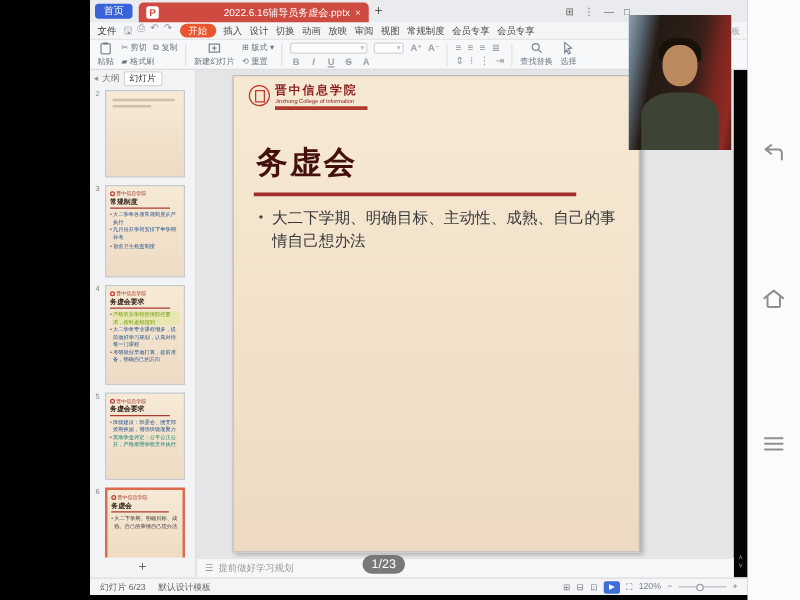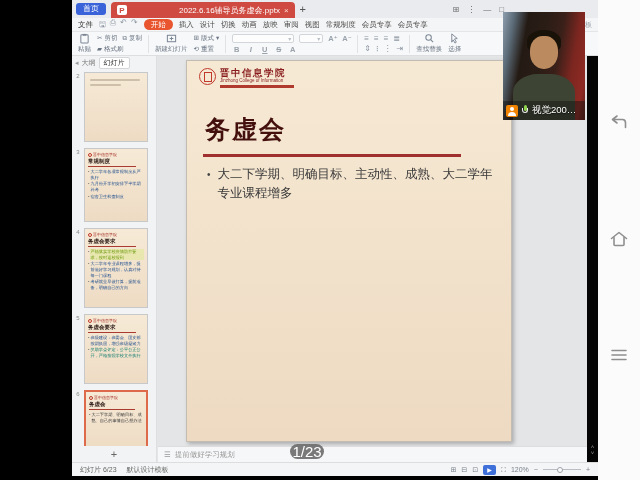--- a/index.html
+++ b/index.html
@@ -77,21 +77,21 @@
   .seal:before{content:"";position:absolute;left:4px;top:3px;width:6px;height:8px;border:1px solid #c0392b;}
   .logo-txt{display:flex;flex-direction:column;}
   .logo-cn{font-size:9.5px;font-weight:bold;color:#8a1e1e;letter-spacing:1.5px;line-height:1.1;}
   .logo-en{font-size:4.5px;color:#8a1e1e;line-height:1.2;}
   .logo-bar{margin-top:1px;width:74px;height:3px;background:#b03a2e;}
   .slide-title{position:absolute;left:18px;top:52px;font-size:25px;font-weight:bold;color:#44100e;letter-spacing:2px;}
   .slide-rule{position:absolute;left:16px;top:93px;width:258px;height:2.5px;background:#a03030;}
   .slide-bullet{position:absolute;left:20px;top:104px;width:292px;display:flex;gap:7px;font-size:12.5px;color:#3a3a3a;line-height:1.5;}
   .slide-bullet .bdot{font-size:10px;padding-top:2px;color:#444;}
 
-  .page-badge{position:absolute;left:290px;top:444px;width:34px;height:15px;background:rgba(110,110,110,.92);border-radius:8px;color:#fff;font-size:15px;display:flex;align-items:center;justify-content:center;z-index:30;text-align:center;}
+  .page-badge{position:absolute;left:290px;top:444px;width:34px;height:15px;background:rgba(110,110,110,.92);border-radius:8px;color:#fff;font-size:10px;display:flex;align-items:center;justify-content:center;z-index:30;text-align:center;}
 
   
   .notesbar{position:absolute;left:86px;top:390px;width:429px;height:16px;background:#f6f7f8;border-top:1px solid #ddd;display:flex;align-items:center;gap:4px;padding:0 6px;font-size:7.5px;color:#999;}
   .statusbar{position:absolute;left:0;top:462px;width:100%;height:14px;background:#f4f5f6;border-top:1px solid #ddd;display:flex;align-items:center;padding:0 8px;font-size:7px;color:#666;gap:10px;}
   .status-right{margin-left:auto;display:flex;align-items:center;gap:5px;color:#7a828c;}
   .view-ic{font-size:7px;}
   .play-btn{width:13px;height:10px;background:#3f6fd8;border-radius:2px;color:#fff;font-size:6px;display:flex;align-items:center;justify-content:center;}
   .zoom-slider{width:38px;height:1px;background:#b9bec4;position:relative;}
   .zoom-knob{position:absolute;left:14px;top:-2.5px;width:6px;height:6px;border-radius:50%;background:#fff;border:1px solid #9aa0a8;}
 
@@ -361,21 +361,21 @@
             <div class="logo-txt">
               <span class="logo-cn">晋中信息学院</span>
               <span class="logo-en">Jinzhong College of Information</span>
               <span class="logo-bar"></span>
             </div>
           </div>
           <div class="slide-title">务虚会</div>
           <div class="slide-rule"></div>
           <div class="slide-bullet">
             <span class="bdot">•</span>
-            <span>大二下学期、明确目标、主动性、成熟、大二学年专业课程增多</span>
+            <span>大二下学期、明确目标、主动性、成熟、自己的事情自己想办法</span>
           </div>
         </div>
       </div>
     </div>
 
     <div class="blackstrip">
       <span>˄</span>
       <span>˅</span>
     </div>
 
@@ -402,28 +402,20 @@
       </div>
     </div>
   </div>
 
   <div class="page-badge">1/23</div>
 
   <div class="cam">
     <div class="hair"></div>
     <div class="face"></div>
     <div class="body"></div>
-    <div class="cam-bar">
-      <span class="cam-badge"></span>
-      <span class="cam-mic">
-          <span class="cap"></span>
-          <span class="stand"></span>
-        </span>
-      <span class="cam-name">视觉200…</span>
-    </div>
   </div>
 
   <div class="navbar">
     <div class="nav-ic" style="top:112px">
       <svg viewBox="0 0 22 22">
           <path d="M9 4 L4.5 7.5 L9 11 M4.5 7.5 H14.5 C16.5 7.5 17.5 9 17.5 10.8 V15.5"></path>
         </svg>
     </div>
     <div class="nav-ic" style="top:228px">
       <svg viewBox="0 0 22 22">

